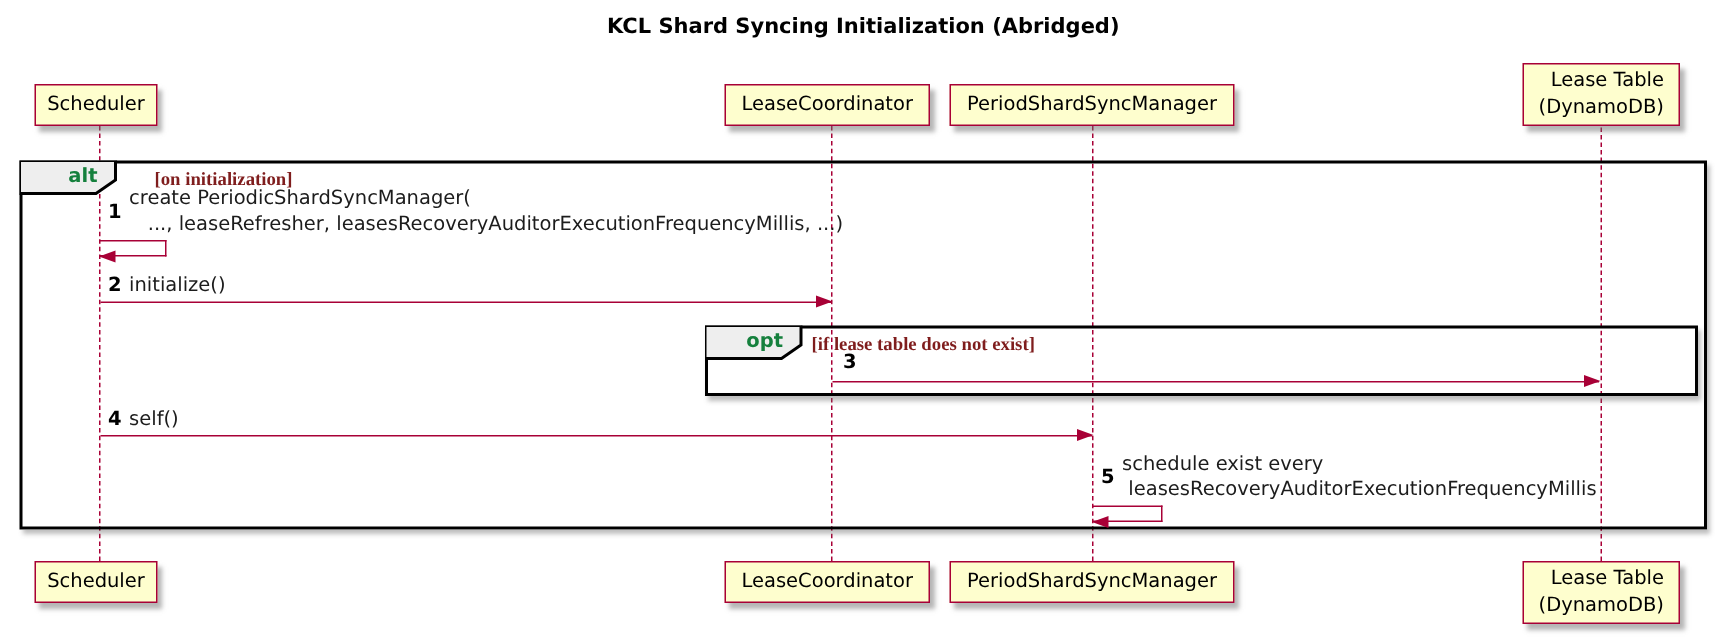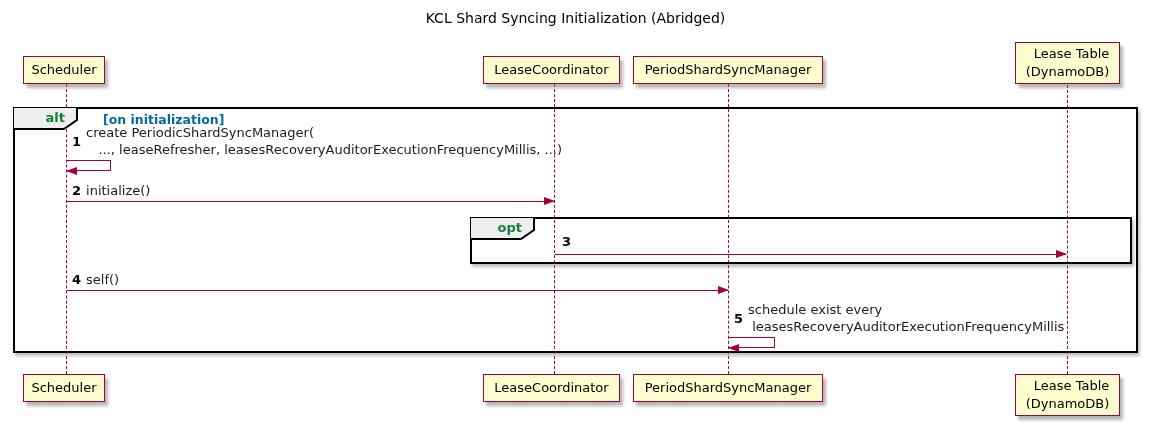--- a/index.html
+++ b/index.html
@@ -2,42 +2,43 @@
 <html><head>
 <meta charset="utf-8">
 <style>
   html,body{margin:0;padding:0;background:#ffffff;}
   .canvas{
     position:relative;width:1151px;height:429px;background:#ffffff;
     font-family:"DejaVu Sans","Liberation Sans",sans-serif;overflow:hidden;
   }
   .title{
     position:absolute;left:0;top:10px;width:1151px;text-align:center;
-    font-size:14px;font-weight:normal;color:#000;
+    font-size:14px;font-weight:bold;color:#000;
   }
   .pbox{
     position:absolute;background:#FEFECE;border:1.5px solid #A80036;
     box-shadow:3px 4px 3px rgba(110,110,110,.5);
     display:flex;align-items:center;justify-content:center;
     font-size:13px;color:#000;text-align:right;white-space:pre-line;
     line-height:1.4;z-index:5;box-sizing:border-box;
   }
   .lifeline{position:absolute;width:0;border-left:1px dashed #A80036;z-index:1;}
   .frame{
     position:absolute;border:2px solid #000;background:transparent;
     box-shadow:2px 3px 3px rgba(110,110,110,.45);z-index:2;box-sizing:border-box;
   }
   .frame-label-svg{position:absolute;left:-2px;top:-2px;}
   .frame-keyword{
     position:absolute;left:0;top:1px;width:50px;text-align:right;
     font-size:13px;font-weight:bold;color:#15803d;
   }
   .frame-cond{
-    position:absolute;top:3px;font-size:12.5px;font-weight:bold;color:#0369a1;
+    position:absolute;top:3px;font-size:12.5px;font-weight:bold;color:#7f1d1d;
     white-space:nowrap;
+    font-family:Liberation Serif, serif;
   }
   .msg{
     position:absolute;display:flex;align-items:center;gap:5px;
     font-size:13px;color:#1c1c1c;z-index:4;
   }
   .msg .num{font-weight:bold;color:#000;}
   .msg .txt{white-space:pre-wrap;line-height:1.32;}
   .arrow{position:absolute;height:0;border-top:1px solid #A80036;z-index:4;}
   .head-r{
     position:absolute;right:-1px;top:-5px;width:0;height:0;
@@ -105,20 +106,21 @@
     </svg>
     <span class="frame-keyword">alt</span>
     <span class="frame-cond alt-cond">[on initialization]</span>
   </div>
 
   <div class="frame opt-frame">
     <svg class="frame-label-svg" width="66" height="24" viewBox="0 0 66 24">
       <polygon points="0,0 64,0 64,13 51,22 0,22" fill="#EEEEEE" stroke="#000000" stroke-width="2"></polygon>
     </svg>
     <span class="frame-keyword">opt</span>
+    <span class="frame-cond opt-cond">[if lease table does not exist]</span>
   </div>
 
   <div class="msg m1">
     <span class="num">1</span>
     <span class="txt">create PeriodicShardSyncManager(
    ..., leaseRefresher, leasesRecoveryAuditorExecutionFrequencyMillis, ...)</span>
   </div>
   <div class="selfloop loop1">
     <span class="head-l"></span>
   </div>

